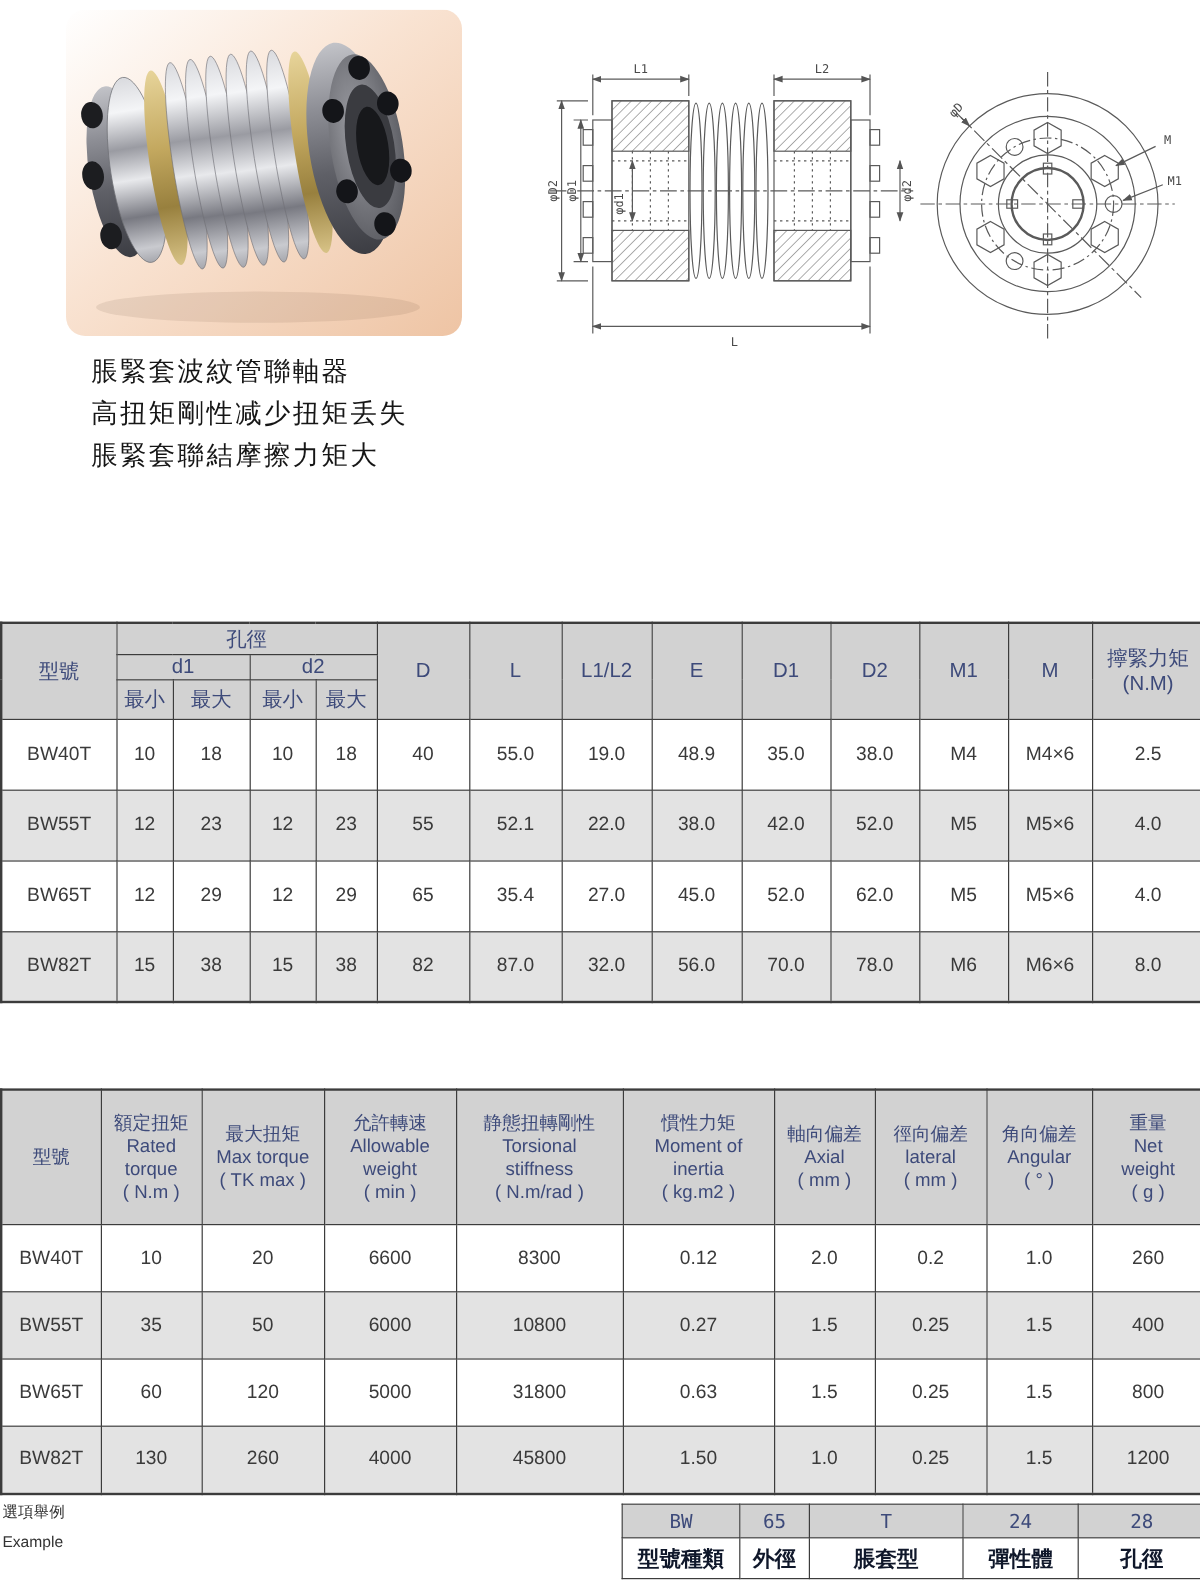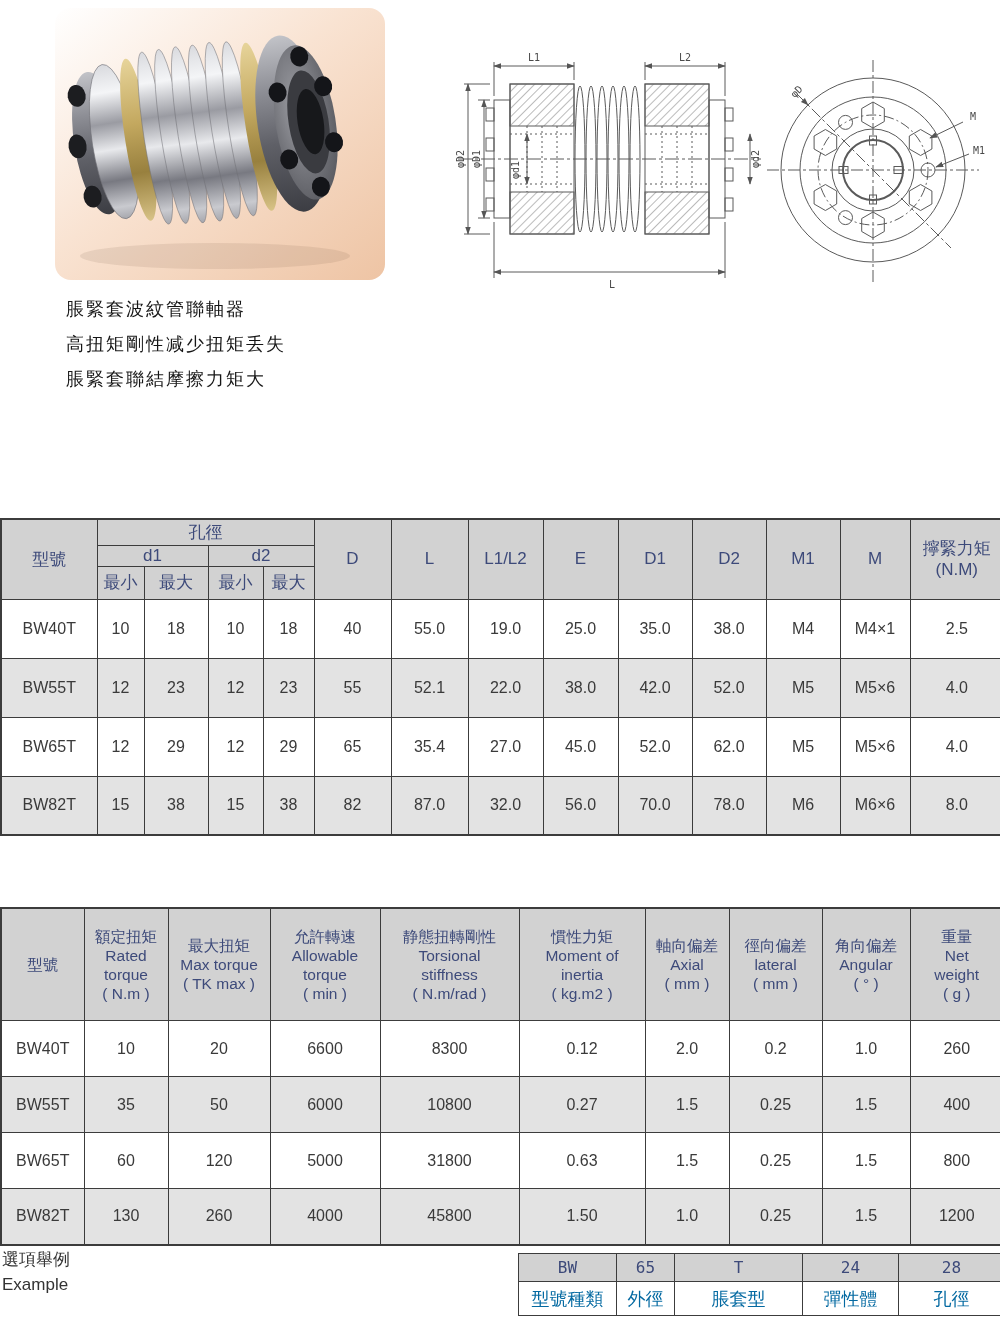--- a/index.html
+++ b/index.html
@@ -5,21 +5,21 @@
   html,body{margin:0;padding:0;background:#fff;}
   .page{position:relative;width:1000px;height:1324px;background:#ffffff;overflow:hidden;
         font-family:"Liberation Sans",sans-serif;}
   
   .photo{position:absolute;left:55px;top:8px;width:330px;height:272px;border-radius:16px;overflow:hidden;}
   
   .side-drawing{position:absolute;left:452px;top:22px;width:315px;height:275px;}
   .front-drawing{position:absolute;left:763px;top:48px;width:232px;height:245px;}
   .draw-label{font-family:"DejaVu Sans Mono",monospace;font-size:10px;fill:#4a4a4a;}
   
-  .features{position:absolute;left:66px;top:292px;font-size:18px;line-height:35px;
+  .features{position:absolute;left:76px;top:292px;font-size:22px;line-height:35px;
             letter-spacing:2px;color:#161616;}
   
   table{border-collapse:collapse;table-layout:fixed;}
   th,td{border:1.5px solid #3c3c3c;text-align:center;vertical-align:middle;padding:0;overflow:hidden;}
   th{font-weight:normal;}
   
   .t1{position:absolute;left:0px;top:518px;}
   .t1 table{width:1003px;border:2px solid #3c3c3c;}
   .t1 th{background:#d2d2d2;color:#3d4a7a;font-size:17px;}
   .t1 td{font-size:16px;color:#3a3a3a;background:#ffffff;}
@@ -28,25 +28,25 @@
   .t1 tbody tr{height:59px;}
   .pre{white-space:pre-line;line-height:21px;}
   
   .t2{position:absolute;left:0px;top:907px;}
   .t2 table{width:1003px;border:2px solid #3c3c3c;}
   .t2 th{background:#d2d2d2;color:#3d4a7a;font-size:15.5px;line-height:19px;white-space:pre-line;height:111px;}
   .t2 td{font-size:16px;color:#3a3a3a;background:#ffffff;}
   .t2 tr.alt td{background:#e3e3e3;}
   .t2 tbody tr{height:56px;}
   
-  .example-label{position:absolute;left:2px;top:1247px;font-size:17px;line-height:25px;color:#333;}
+  .example-label{position:absolute;left:2px;top:1247px;font-size:13px;line-height:25px;color:#333;}
   .ex{position:absolute;left:518px;top:1253px;}
   .ex table{width:486px;border:1.5px solid #3c3c3c;}
   .ex th{background:#d2d2d2;color:#3d4a7a;font-size:16px;height:27px;font-family:"DejaVu Sans Mono",monospace;}
-  .ex td{background:#ffffff;color:#0369a1;font-size:18px;height:33px;}
+  .ex td{background:#ffffff;color:#0f172a;font-size:18px;height:33px;font-weight:bold;}
 </style>
 </head>
 <body>
 
 <div class="page">
 
   <div class="photo">
     <svg width="330" height="272" viewBox="0 0 330 272">
       <defs>
         <linearGradient id="bgGrad" x1="0" y1="0" x2="1" y2="1">
@@ -273,25 +273,25 @@
       <tbody>
         <tr>
           <td>BW40T</td>
           <td>10</td>
           <td>18</td>
           <td>10</td>
           <td>18</td>
           <td>40</td>
           <td>55.0</td>
           <td>19.0</td>
-          <td>25.0</td>
+          <td>48.9</td>
           <td>35.0</td>
           <td>38.0</td>
           <td>M4</td>
-          <td>M4×1</td>
+          <td>M4×6</td>
           <td>2.5</td>
         </tr>
         <tr class="alt">
           <td>BW55T</td>
           <td>12</td>
           <td>23</td>
           <td>12</td>
           <td>23</td>
           <td>55</td>
           <td>52.1</td>
@@ -358,21 +358,21 @@
           <th>型號</th>
           <th>額定扭矩
 Rated
 torque
 ( N.m )</th>
           <th>最大扭矩
 Max torque
 ( TK max )</th>
           <th>允許轉速
 Allowable
-torque
+weight
 ( min  )</th>
           <th>静態扭轉剛性
 Torsional
 stiffness
 ( N.m/rad )</th>
           <th>慣性力矩
 Moment of
 inertia
 ( kg.m2 )</th>
           <th>軸向偏差

